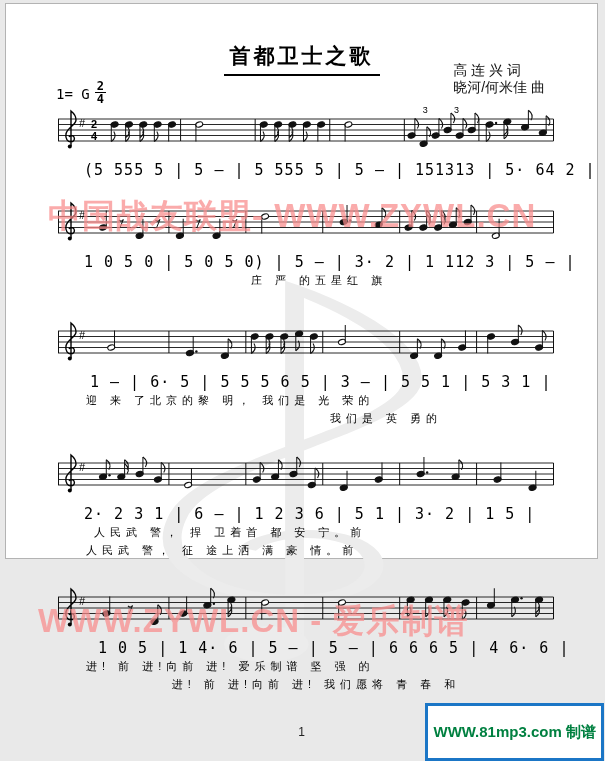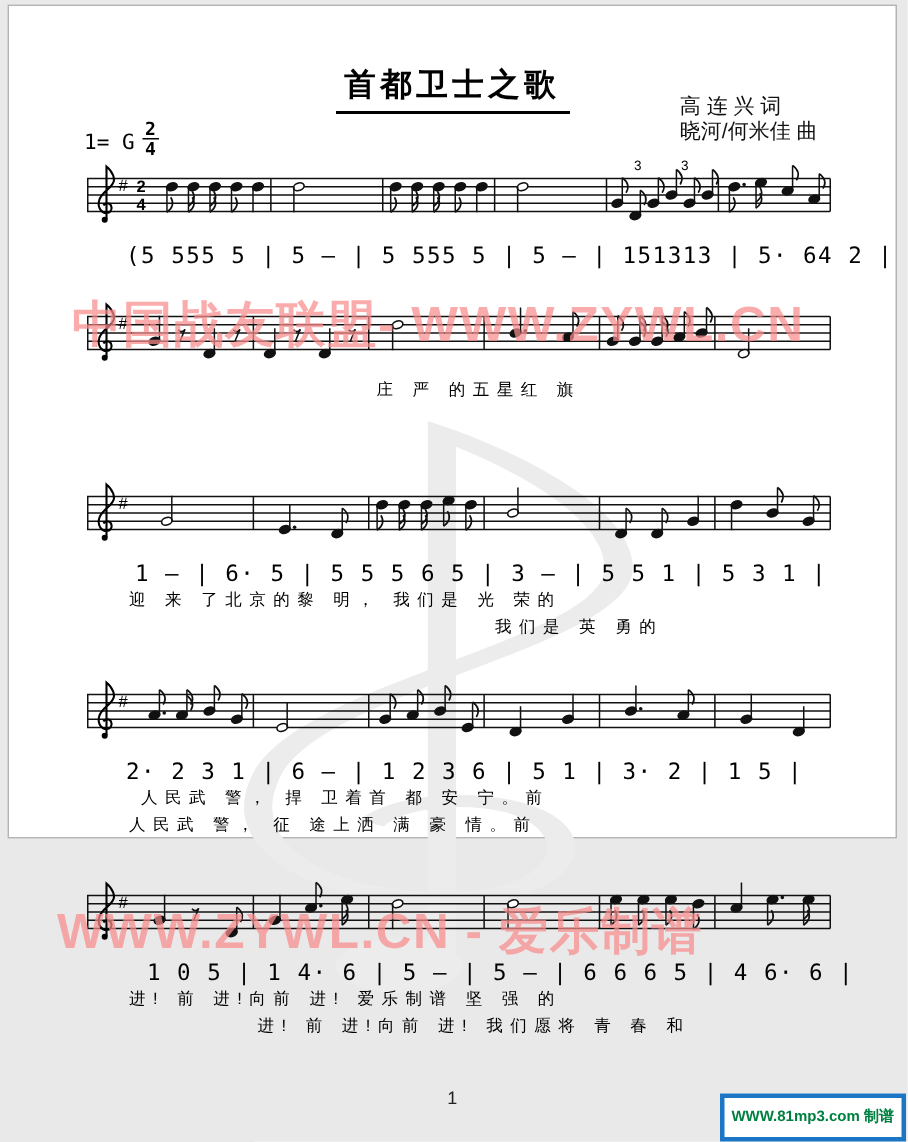--- a/index.html
+++ b/index.html
@@ -23,21 +23,21 @@
   .wm1{left:42px;top:190px;}
   .wm2{left:32px;top:595px;}
   .system{position:absolute;left:52px;width:500px;z-index:1;}
   .system svg{display:block;}
   .jianpu{font-family:"DejaVu Sans Mono",monospace;font-size:15px;letter-spacing:1px;
     color:#000;margin-top:2px;white-space:nowrap;}
   .lyric{font-size:11px;letter-spacing:5px;color:#000;line-height:18px;white-space:nowrap;}
   .pageno{position:absolute;top:721px;left:0;width:100%;text-align:center;
     font-size:12px;color:#222;z-index:3;}
   .pub{position:absolute;right:1px;bottom:0px;background:#fff;border:3px solid #1b76c6;
-    padding:4px 5px;font-size:10px;font-weight:bold;line-height:18px;height:18px;
+    padding:17px 5px;font-size:15px;font-weight:bold;line-height:18px;height:18px;
     z-index:9;white-space:nowrap;}
 </style>
 </head>
 <body>
 
 <div class="page">
 
   <svg class="bigclef" width="330" height="420" viewBox="5 -7 14 42" preserveAspectRatio="none">
     <path d="M13 31 L13 -4 C13 -4 18 0 18 5 C18 10 9 13 8 19 C7 24 10 27 13 27 C16 27 17 24 16 22 C15 20 12 20 11 22" fill="none" stroke="#ececec" stroke-width="0.8"></path>
     <circle cx="11.8" cy="31.5" r="1.8" fill="#ececec"></circle>
@@ -234,20 +234,21 @@
             <ellipse cx="409.70833333333337" cy="15" rx="3.6" ry="2.5" fill="#111" stroke="#111" stroke-width="1.1" transform="rotate(-18 409.70833333333337 15)"></ellipse>
             <line x1="413.0083333333334" y1="15" x2="413.0083333333334" y2="-2" stroke="#111" stroke-width="1"></line>
             <path d="M 413.0083333333334 -2 C 417.0083333333334 1 418.0083333333334 4 415.5083333333334 8" fill="none" stroke="#111" stroke-width="1.1"></path>
           </g>
           <line x1="495.50000000000006" y1="4" x2="495.50000000000006" y2="26" stroke="#111" stroke-width="1"></line>
           <g>
             <ellipse cx="437.81250000000006" cy="28.75" rx="3.6" ry="2.5" fill="#fff" stroke="#111" stroke-width="1.1" transform="rotate(-18 437.81250000000006 28.75)"></ellipse>
             <line x1="441.11250000000007" y1="28.75" x2="441.11250000000007" y2="11.75" stroke="#111" stroke-width="1"></line>
           </g>
         </svg>
+        <div class="jianpu" style="margin-left: 26px;">1 0 5 0 | 5 0 5 0) | 5 – | 3· 2 | 1 112 3 | 5 – |</div>
         <div class="lyric" style="margin-left: 193px;">庄   严  的五星红   旗</div>
       </div>
       <div class="system" style="top: 313px;">
         <svg viewBox="0 -10 496 54" width="496" height="54">
           <line x1="0" y1="4" x2="495.5" y2="4" stroke="#111" stroke-width="0.9"></line>
           <line x1="0" y1="9.5" x2="495.5" y2="9.5" stroke="#111" stroke-width="0.9"></line>
           <line x1="0" y1="15" x2="495.5" y2="15" stroke="#111" stroke-width="0.9"></line>
           <line x1="0" y1="20.5" x2="495.5" y2="20.5" stroke="#111" stroke-width="0.9"></line>
           <line x1="0" y1="26" x2="495.5" y2="26" stroke="#111" stroke-width="0.9"></line>
           <line x1="0.5" y1="4" x2="0.5" y2="26" stroke="#111" stroke-width="1"></line>

